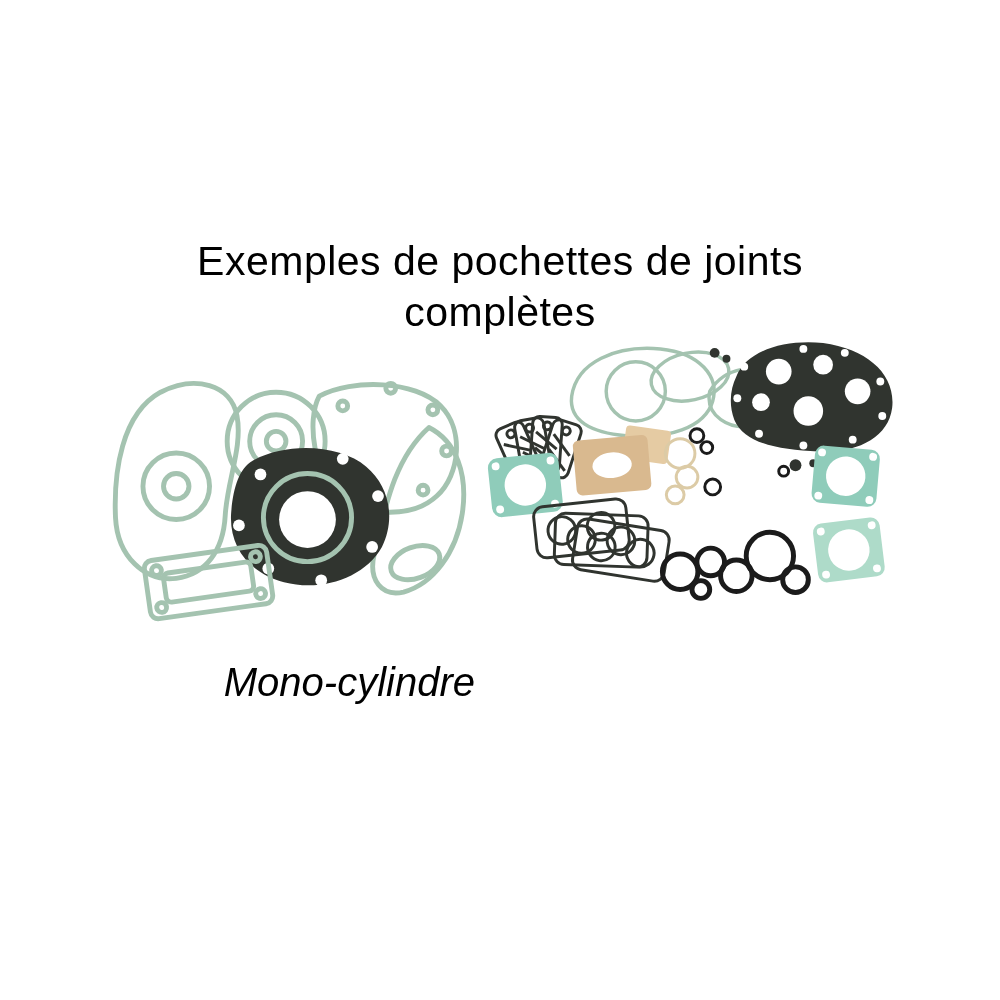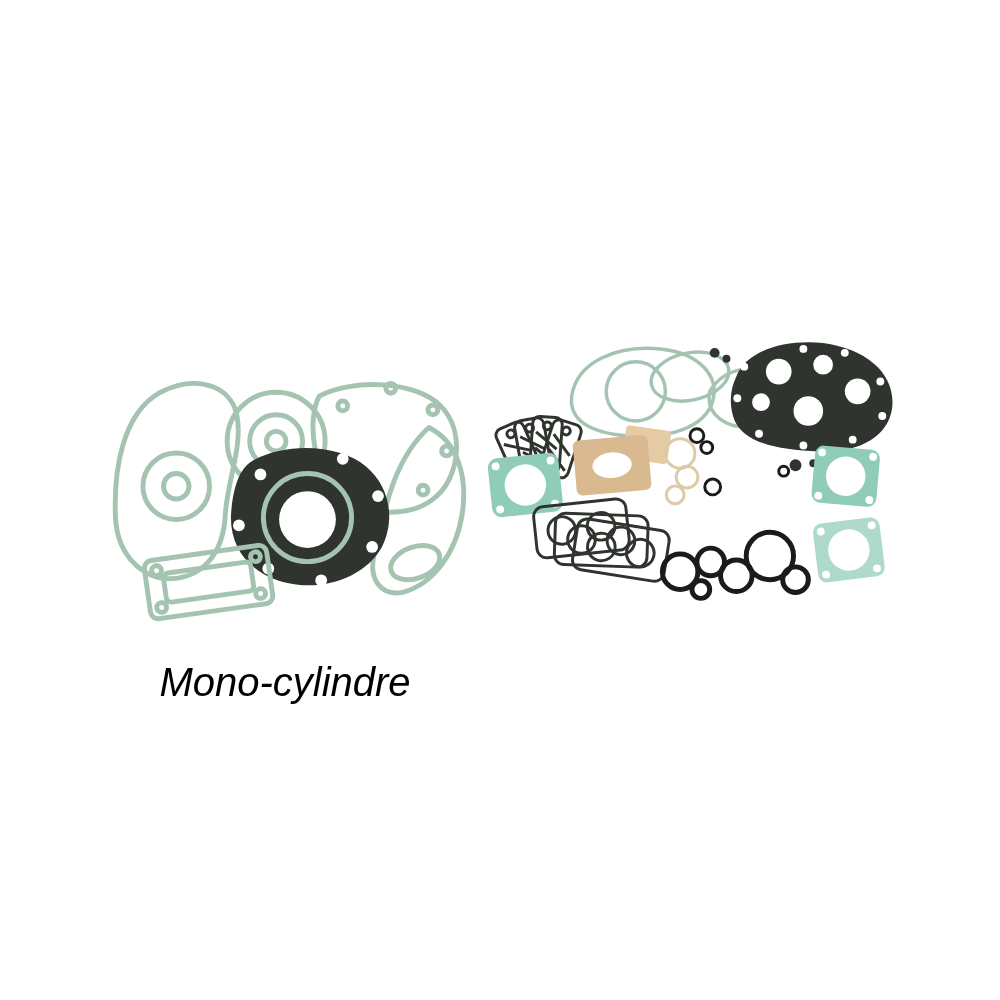--- a/index.html
+++ b/index.html
@@ -27,21 +27,21 @@
   .figure-mono  { left:92px;  top:366px; width:382px; height:264px; }
   .figure-multi { left:478px; top:336px; width:424px; height:298px; }
   .caption {
     position:absolute;
     top:660px;
     text-align:center;
     font-size:40px;
     font-style:italic;
     font-weight:400;
   }
-  .caption-mono  { left:95px;  width:380px; }
+  .caption-mono  { left:95px;  width:380px;text-align:right; }
   .caption-multi { left:488px; width:424px; }
   svg { width:100%; height:100%; display:block; }
 
   .green-stroke { stroke:var(--gasket_green, #a4c3b0); fill:none; stroke-width:5; stroke-linejoin:round; }
   .green-thin   { stroke:var(--gasket_green, #a4c3b0); fill:none; stroke-width:3.5; stroke-linejoin:round; }
   .dark-stroke  { stroke:var(--gasket_dark, #30342f); fill:none; stroke-width:3; stroke-linejoin:round; }
   .dark-fill    { fill:var(--gasket_dark, #30342f); stroke:none; }
   .hole         { fill:#ffffff; stroke:none; }
   .teal-fill       { fill:var(--gasket_teal, #8fccba); stroke:none; }
   .teal-fill-light { fill:#aedbc9; stroke:none; }
@@ -49,20 +49,24 @@
   .tan-fill-light  { fill:#e5cba3; stroke:none; }
   .ring       { stroke:var(--o_ring_black, #1b1b1b); fill:none; stroke-width:5; }
   .ring-thin  { stroke:var(--o_ring_black, #1b1b1b); fill:none; stroke-width:3; }
   .cream-ring { stroke:#dccba6; fill:none; stroke-width:3; }
 </style>
 </head>
 <body>
 
 <div class="canvas">
 
+  <h1 class="title">
+    <div>Exemples de pochettes de joints</div>
+    <div>complètes</div>
+  </h1>
 
   <figure class="figure figure-mono">
     <svg viewBox="0 0 390 260" aria-hidden="true">
       <g class="green-stroke">
 
         <path d="M70,22 C105,4 142,14 148,46 C154,78 138,112 136,148 C134,184 116,208 86,212 C54,216 26,190 24,150 C22,104 30,44 70,22 Z"></path>
         <circle cx="86" cy="118" r="34"></circle>
         <circle cx="86" cy="118" r="13"></circle>
 
         <circle cx="188" cy="72" r="50"></circle>

